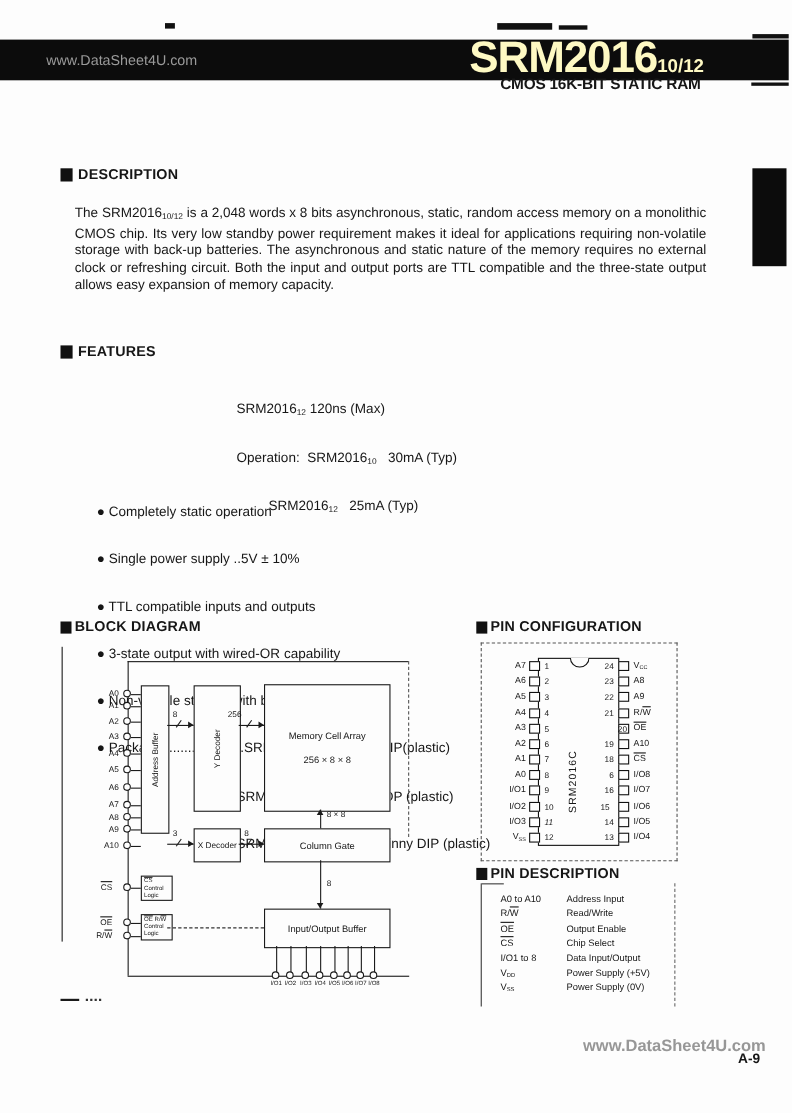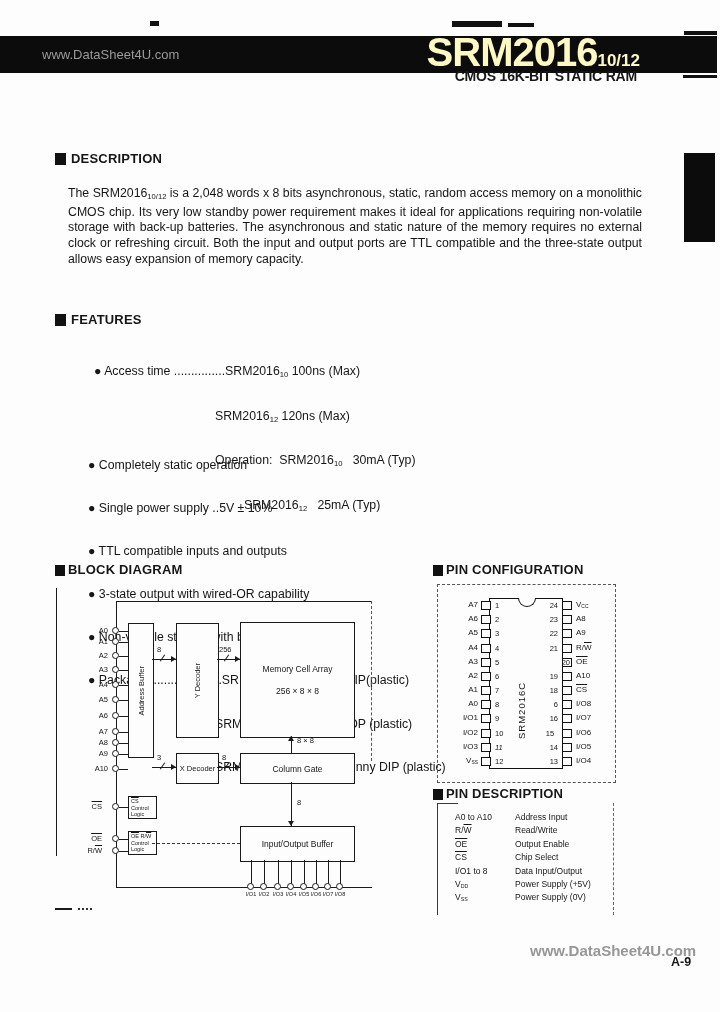--- a/index.html
+++ b/index.html
@@ -84,21 +84,20 @@
     <div class="pn"><span>SRM2016</span><span class="pn-sub">10/12</span></div>
   </div>
   <div class="subtitle">CMOS 16K-BIT STATIC RAM</div>
   <div class="sidetab"></div>
 
   <div class="sec" style="left:55px;top:151px;"><span class="sq"></span><span>DESCRIPTION</span></div>
   <div class="para">The SRM2016<sub>10/12</sub> is a 2,048 words x 8 bits asynchronous, static, random access memory on a monolithic CMOS chip. Its very low standby power requirement makes it ideal for applications requiring non-volatile storage with back-up batteries. The asynchronous and static nature of the memory requires no external clock or refreshing circuit.  Both the input and output ports are TTL compatible and the three-state output allows easy expansion of memory capacity.</div>
 
   <div class="sec" style="left:55px;top:312px;"><span class="sq"></span><span>FEATURES</span></div>
   <div class="feat" style="left:94px;top:336px;">
-    <div class="line">● Access time ...............SRM2016<sub>10</sub> 100ns (Max)</div>
     <div class="line ind1a">SRM2016<sub>12</sub> 120ns (Max)</div>
     <div class="line ind1a">Operation:  SRM2016<sub>10</sub>   30mA (Typ)</div>
     <div class="line ind2a">SRM2016<sub>12</sub>   25mA (Typ)</div>
   </div>
   <div class="feat feat2" style="left:88px;top:430px;">
     <div class="line">● Completely static operation</div>
     <div class="line">● Single power supply ..5V ± 10%</div>
     <div class="line">● TTL compatible inputs and outputs</div>
     <div class="line">● 3-state output with wired-OR capability</div>
     <div class="line">● Non-volatile storage with back-up batteries</div>
@@ -140,21 +139,21 @@
     <div class="tinybox" style="left:74px;top:216px;width:23px;height:19px;"><span class="ov">CS</span> Control Logic</div>
     <div class="tinybox" style="left:74px;top:251px;width:23px;height:20px;"><span class="ov">OE</span> R/<span class="ov">W</span> Control Logic</div>
 
     <div class="hl" style="left:98px;top:79px;width:24px;"></div>
     <div class="arr arr-r" style="left:117px;top:76px;"></div>
     <div class="slash" style="left:108px;top:74px;"></div>
     <div class="lbl" style="left:103px;top:65px;">8</div>
     <div class="hl" style="left:163px;top:79px;width:23px;"></div>
     <div class="arr arr-r" style="left:181px;top:76px;"></div>
     <div class="slash" style="left:172px;top:74px;"></div>
-    <div class="lbl" style="left:165px;top:65px;">256</div>
+    <div class="lbl" style="left:153px;top:65px;">256</div>
     <div class="hl" style="left:98px;top:187px;width:24px;"></div>
     <div class="arr arr-r" style="left:117px;top:184px;"></div>
     <div class="slash" style="left:108px;top:182px;"></div>
     <div class="lbl" style="left:103px;top:173px;">3</div>
     <div class="hl" style="left:163px;top:187px;width:23px;"></div>
     <div class="arr arr-r" style="left:181px;top:184px;"></div>
     <div class="slash" style="left:172px;top:182px;"></div>
     <div class="lbl" style="left:168px;top:173px;">8</div>
     <div class="vl" style="left:237px;top:156px;height:17px;"></div>
     <div class="arr arr-u" style="left:234px;top:156px;"></div>

